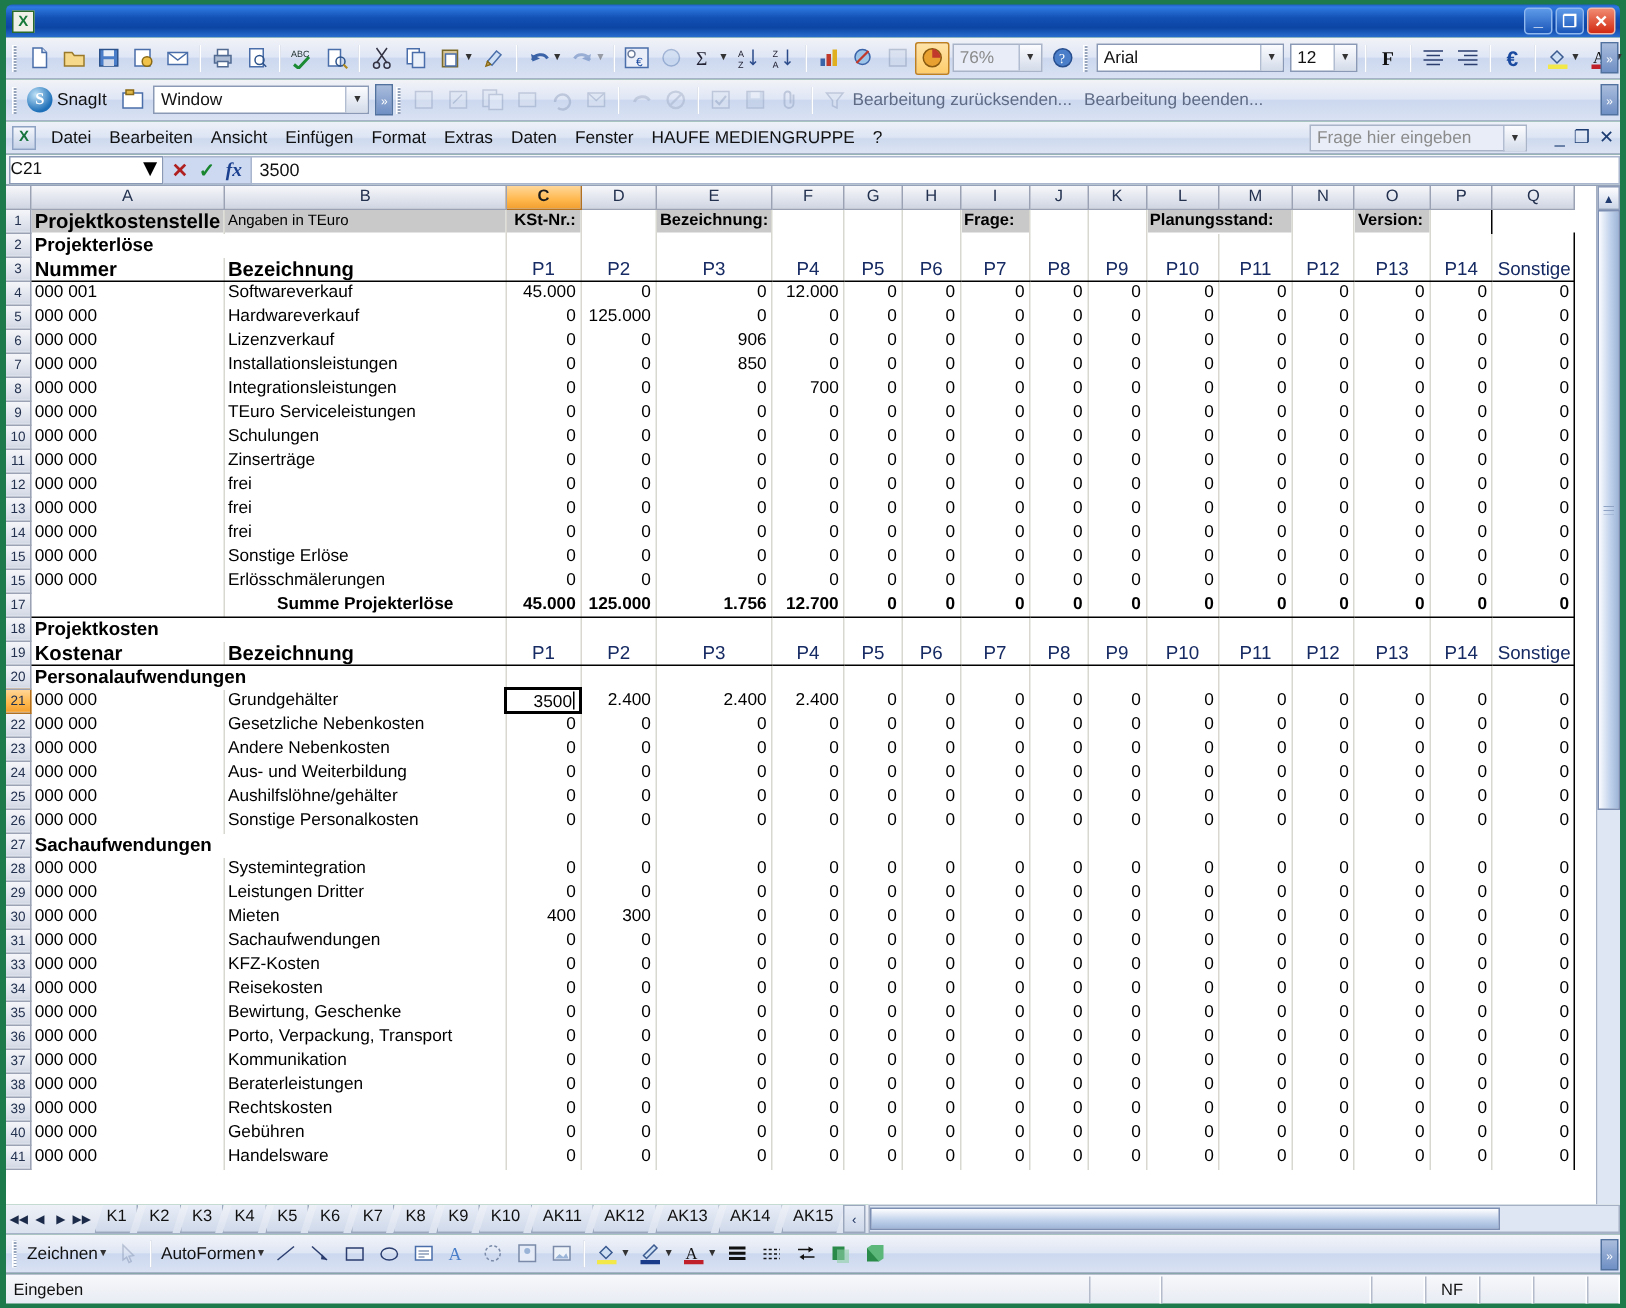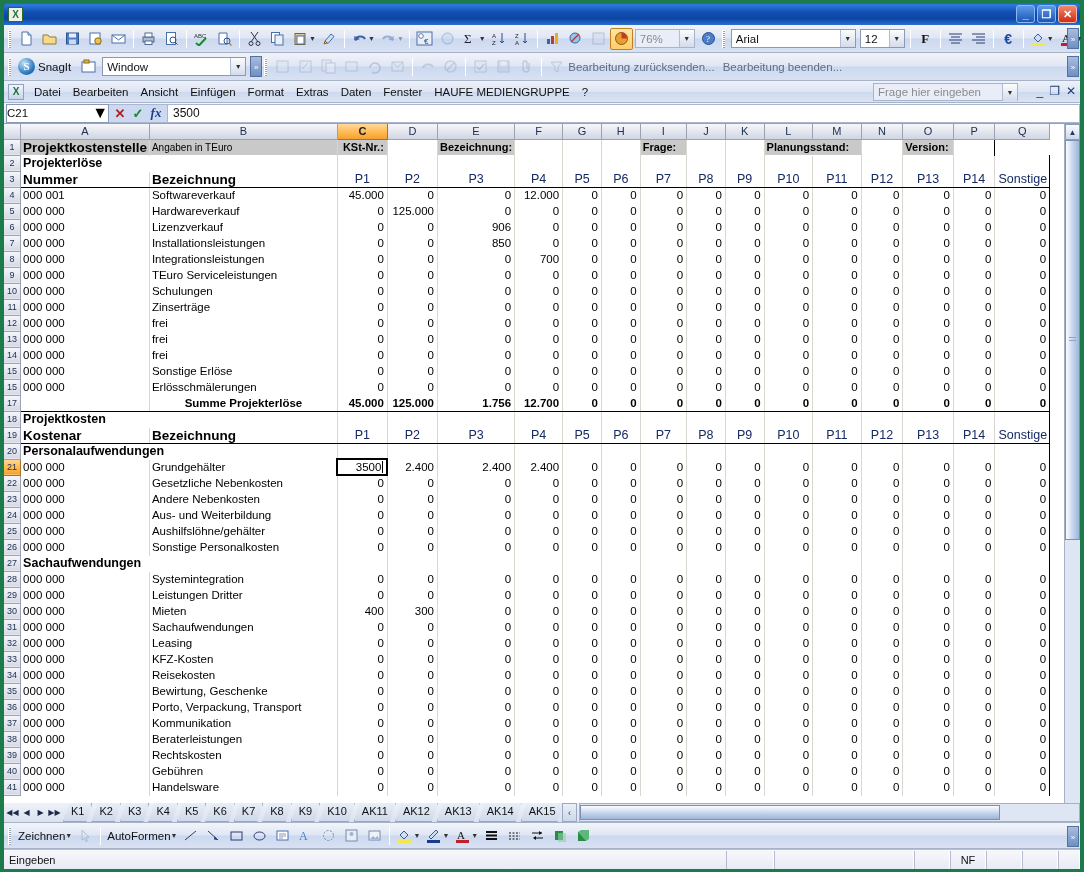--- a/index.html
+++ b/index.html
@@ -1295,40 +1295,20 @@
             <td class="cell num bl">0</td>
             <td class="cell num bl">0</td>
             <td class="cell num bl">0</td>
             <td class="cell num bl">0</td>
             <td class="cell num bl">0</td>
             <td class="cell num bl">0</td>
             <td class="cell num bl">0</td>
             <td class="cell num bl br">0</td>
           </tr>
           <tr>
-            <td class="rowhdr">32</td>
-            <td class="cell bl">000 000</td>
-            <td class="cell">Leasing</td>
-            <td class="cell num bl">0</td>
-            <td class="cell num bl">0</td>
-            <td class="cell num bl">0</td>
-            <td class="cell num bl">0</td>
-            <td class="cell num bl">0</td>
-            <td class="cell num bl">0</td>
-            <td class="cell num bl">0</td>
-            <td class="cell num bl">0</td>
-            <td class="cell num bl">0</td>
-            <td class="cell num bl">0</td>
-            <td class="cell num bl">0</td>
-            <td class="cell num bl">0</td>
-            <td class="cell num bl">0</td>
-            <td class="cell num bl">0</td>
-            <td class="cell num bl br">0</td>
-          </tr>
-          <tr>
             <td class="rowhdr">33</td>
             <td class="cell bl">000 000</td>
             <td class="cell">KFZ-Kosten</td>
             <td class="cell num bl">0</td>
             <td class="cell num bl">0</td>
             <td class="cell num bl">0</td>
             <td class="cell num bl">0</td>
             <td class="cell num bl">0</td>
             <td class="cell num bl">0</td>
             <td class="cell num bl">0</td>

